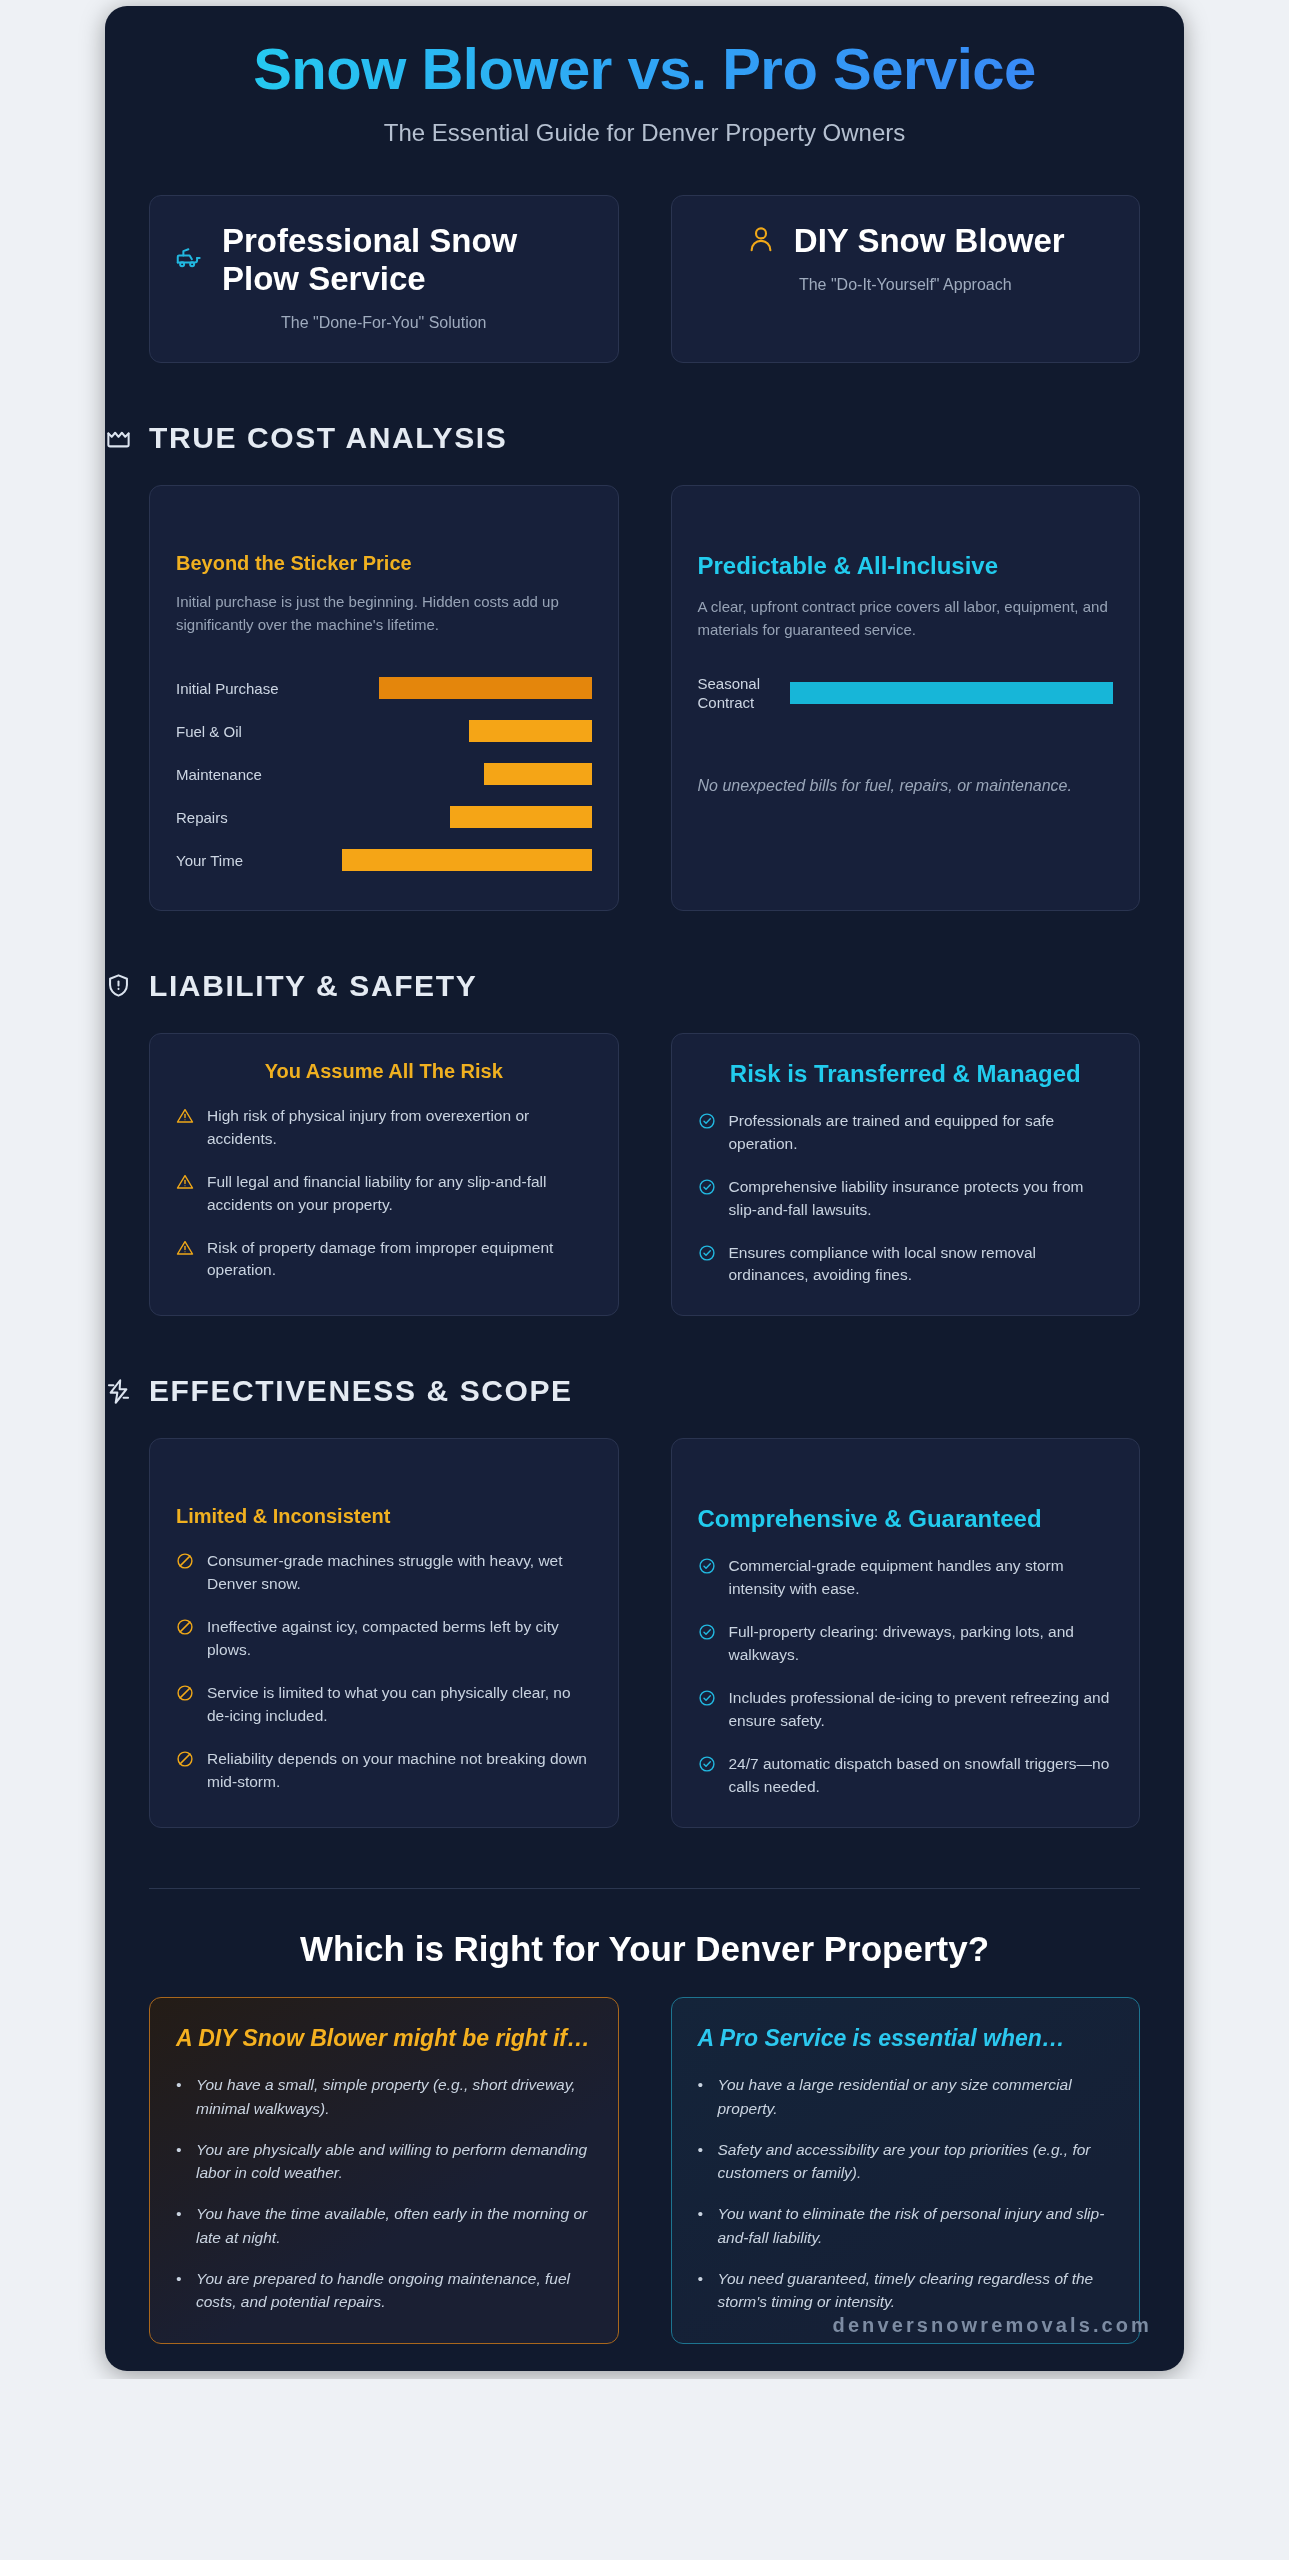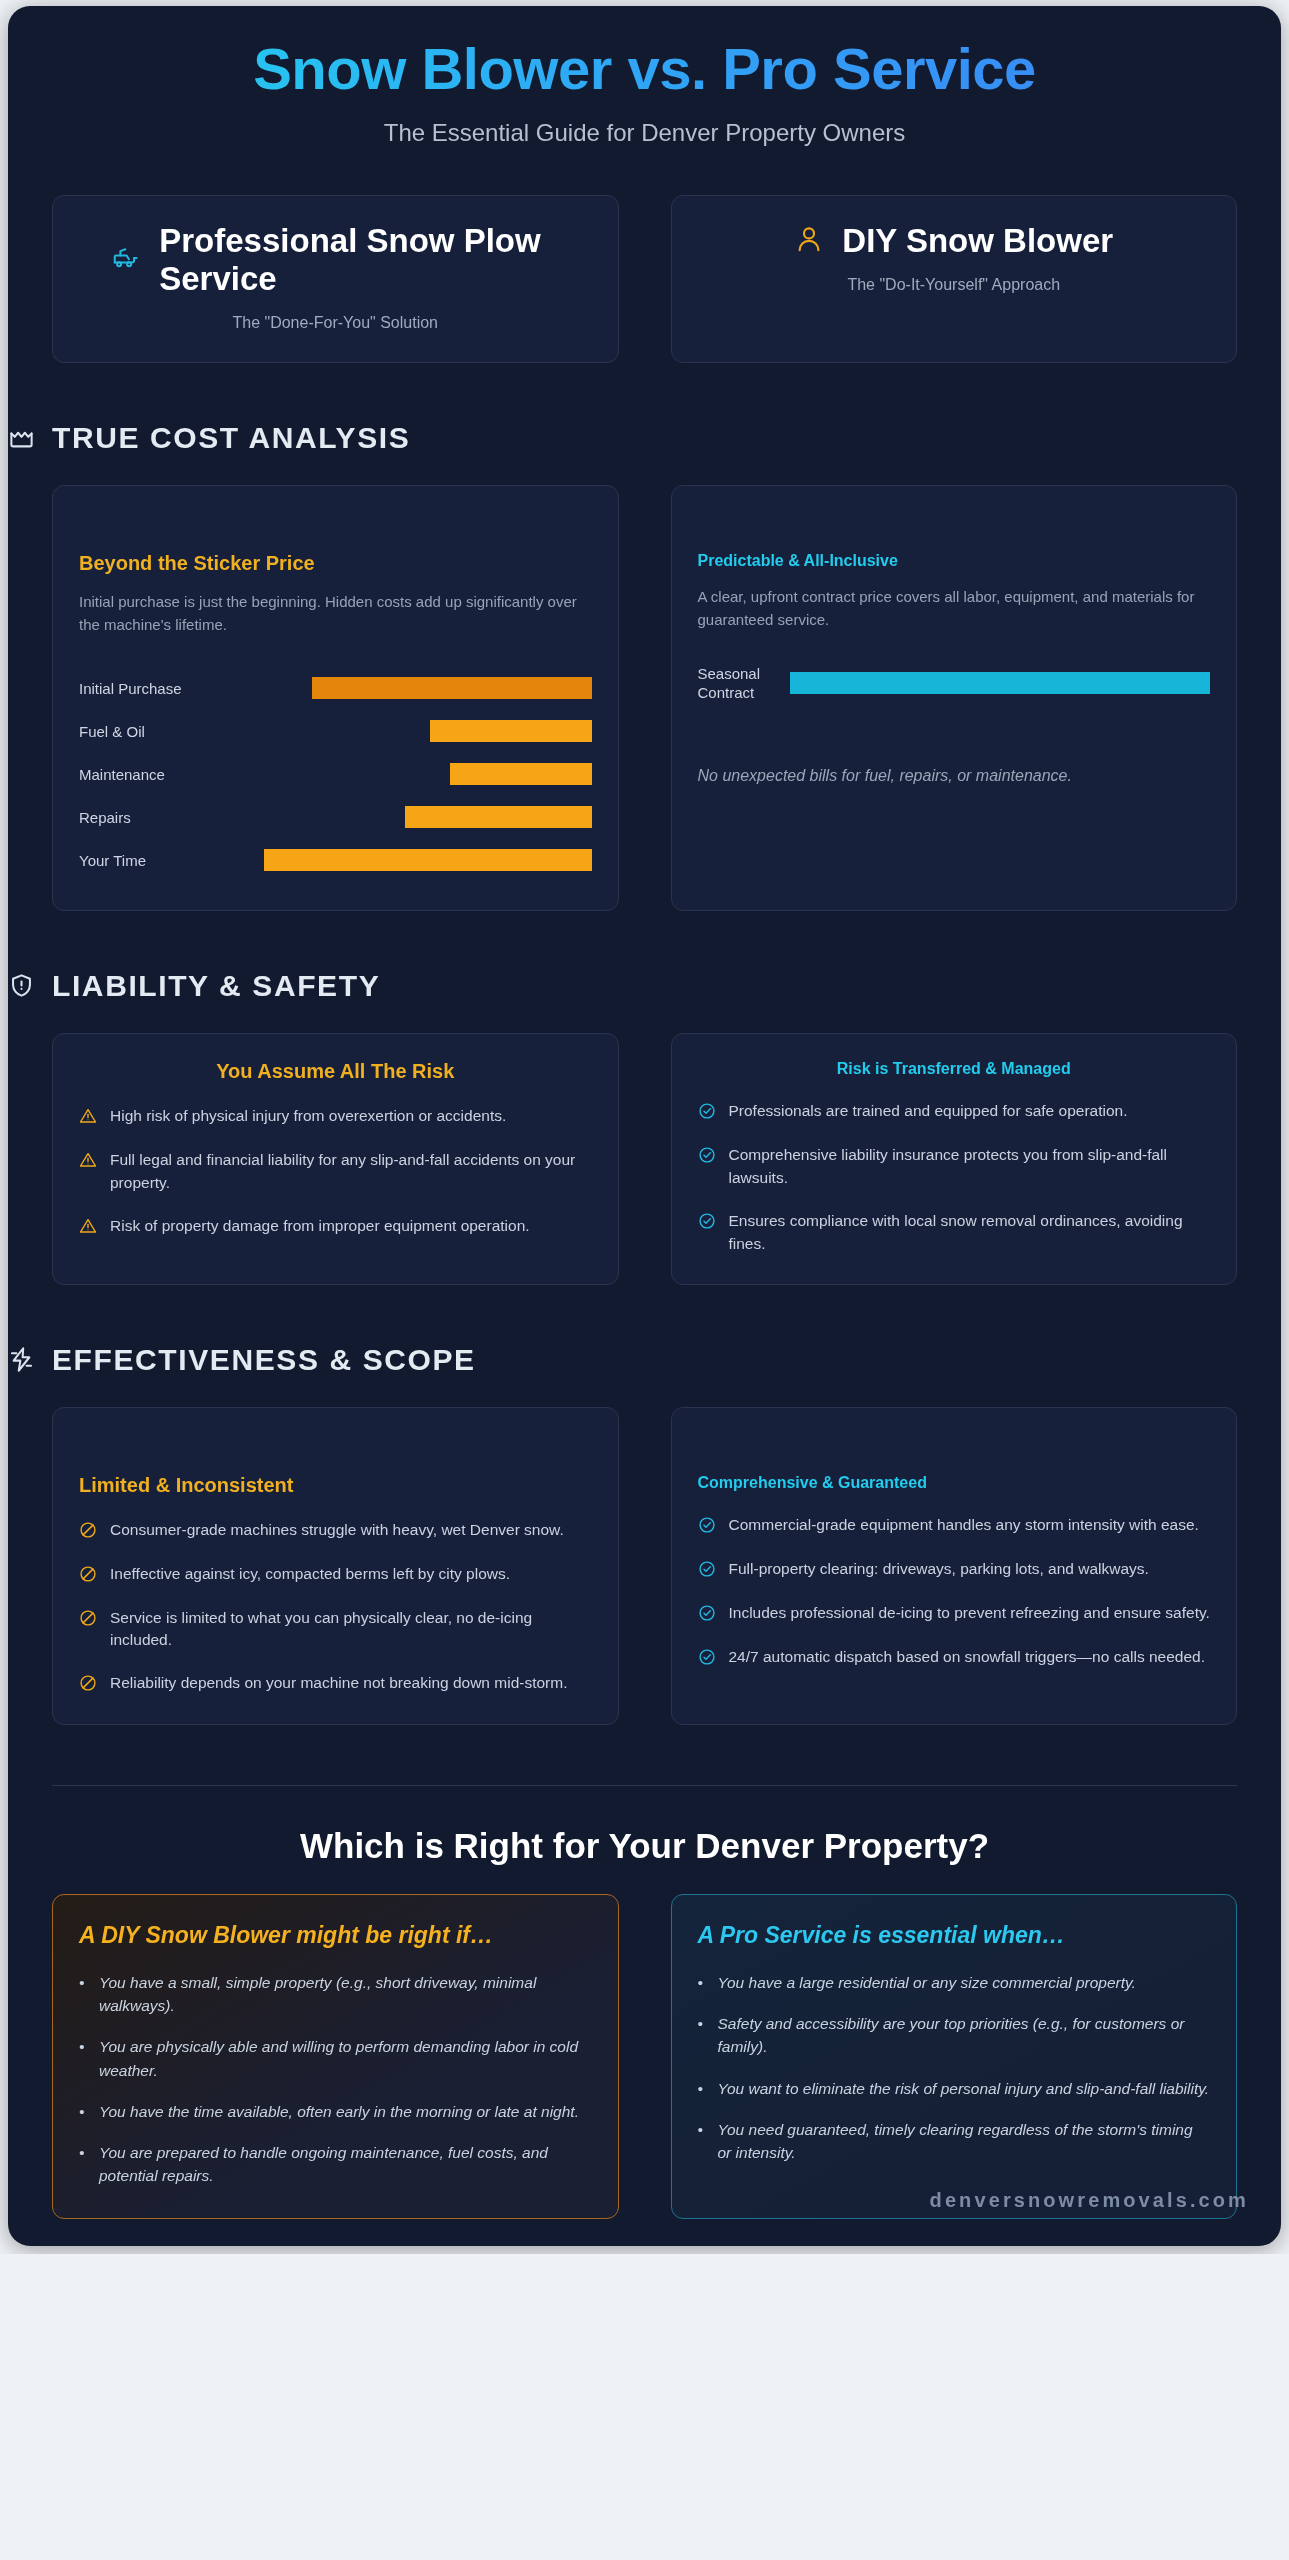--- a/index.html
+++ b/index.html
@@ -3,21 +3,21 @@
 <meta charset="utf-8">
 <style>
   * { box-sizing: border-box; margin: 0; padding: 0; }
   html, body {
     background: #eef1f5;
     font-family: "Liberation Sans", sans-serif;
   }
   body { padding: 6px 8px 8px 8px; }
 
   .page {
-    width: 1273px;
+    width: 1079px;
     margin: 0 auto;
     background: #111a2e;
     border-radius: 22px;
     padding: 0 0 34px 0;
     overflow: hidden;
     box-shadow: 0 4px 24px rgba(0,0,0,.35);
     position: relative;
   }
 
   
@@ -98,21 +98,21 @@
   .panel {
     background: #17203a;
     border: 1px solid #2a3450;
     border-radius: 12px;
     padding: 26px 26px 28px 26px;
   }
   .panel.tall { min-height: 380px; }
   .panel .ph-left  { text-align: left; margin-top: 40px; }
   .panel .ph-center{ text-align: center; }
   .p-amber { color: #f0b020; font-weight: bold; font-size: 20px; }
-  .p-cyan  { color: #22ccee; font-weight: bold; font-size: 16px; }
+  .p-cyan  { color: #22ccee; font-weight: bold; font-size: 24px; }
   .p-desc {
     margin-top: 16px;
     font-size: 15px;
     line-height: 1.52;
     color: #97a3b6;
   }
 
   
   .bars { margin-top: 30px; }
   .bar-row {

